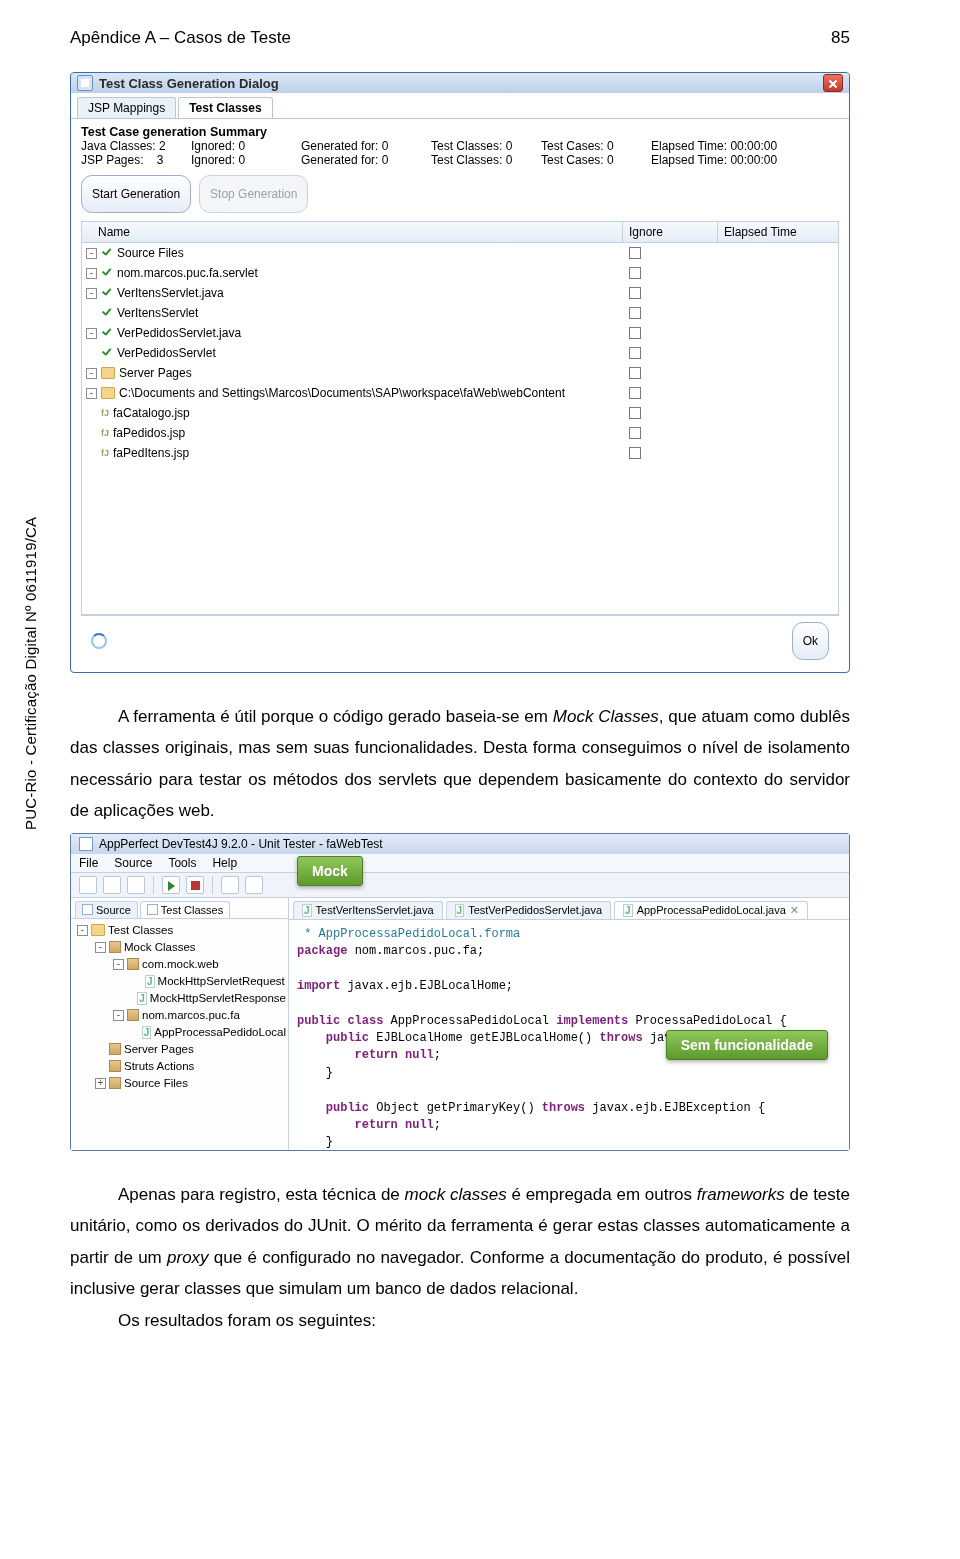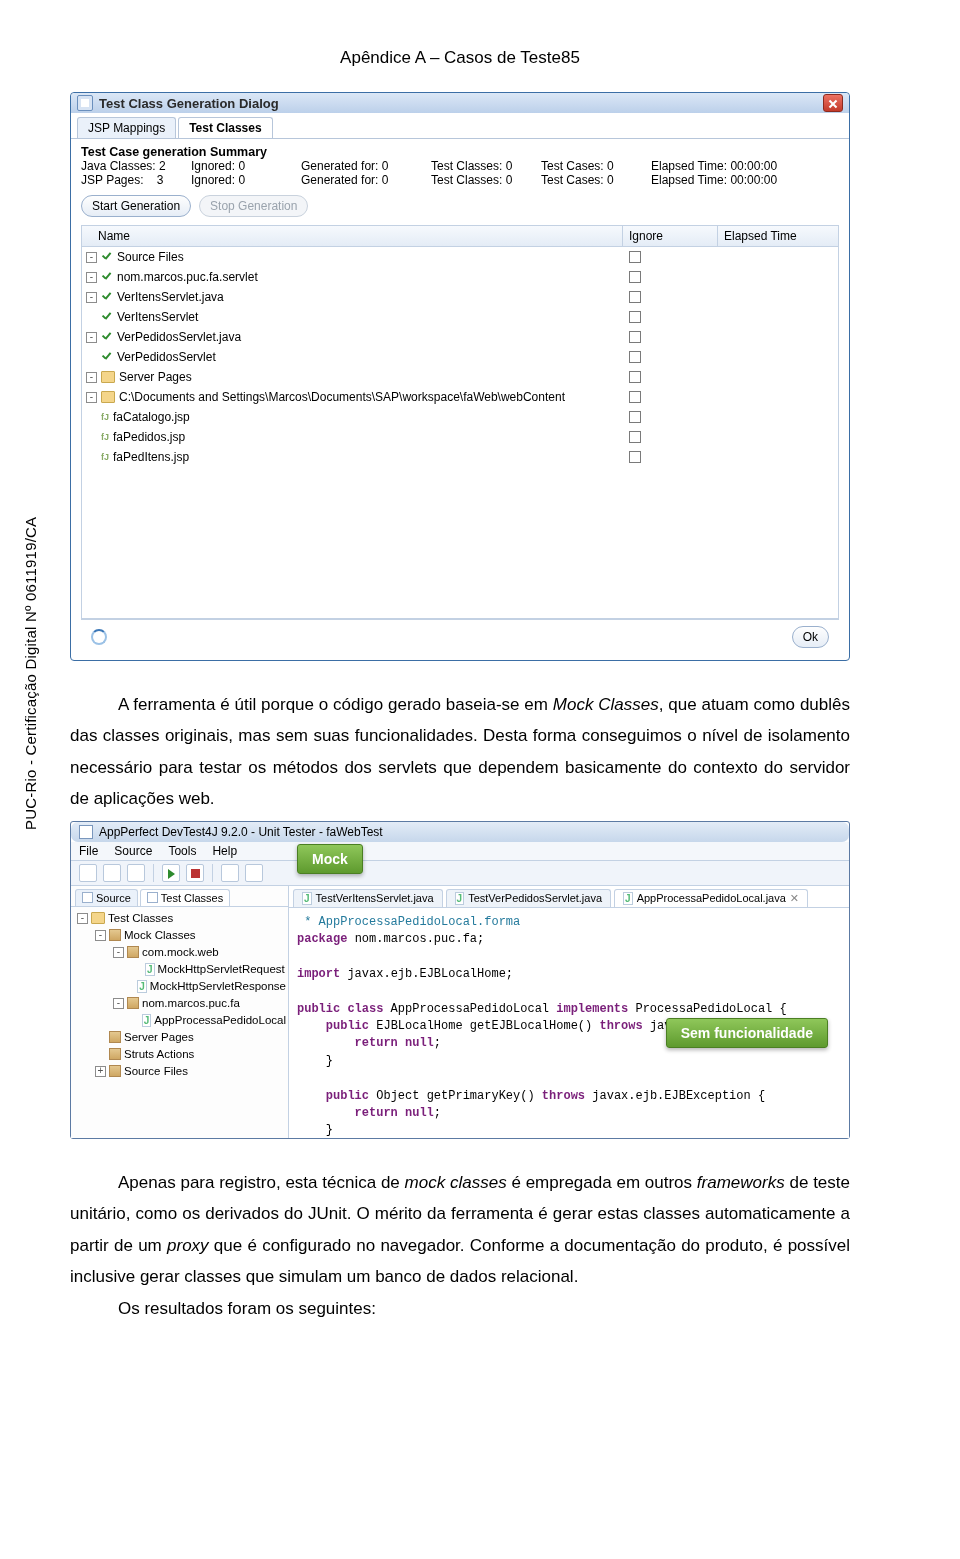--- a/index.html
+++ b/index.html
@@ -1,21 +1,21 @@
 <!DOCTYPE html>
 <html><head>
 <meta charset="utf-8">
 <style>
   * { box-sizing: border-box; margin: 0; padding: 0; }
   body { font-family: Arial, sans-serif; font-size: 14px; background: #fff; width: 960px; }
   .page { width: 960px; padding: 28px 110px 40px 70px; position: relative; }
 
   .cert { position: absolute; left: 22px; top: 830px; transform: rotate(-90deg); transform-origin: left top; font-size: 15px; letter-spacing: .2px; }
 
-  .hdr { display: flex; justify-content: center; font-size: 17px; margin-bottom: 24px; margin-top: 20px; }
+  .hdr { display: flex; justify-content: space-between; font-size: 17px; margin-bottom: 24px; }
 
   
   .dlg { border: 1px solid #3b6ea5; border-radius: 4px; background: #fff; margin-bottom: 28px; }
   .titlebar { background: linear-gradient(#dbe7f6,#bcd0ea); height: 20px; display: flex; align-items: center; padding: 0 6px; border-radius: 4px 4px 0 0; }
   .titlebar .ic { width: 16px; height: 16px; background: #d7e3f3; border: 1px solid #6a8fbd; border-radius: 2px; margin-right: 6px; position: relative; }
   .titlebar .ic:before { content:""; position:absolute; left:3px; top:3px; width:8px;height:8px; background:#fff; }
   .titlebar .t { font-weight: bold; color: #2a2a2a; font-size: 13px; }
   .titlebar .x { margin-left: auto; width: 20px; height: 18px; background: linear-gradient(#ed7263,#c33a2a); border:1px solid #8c2a1f; border-radius:3px; position:relative; }
   .titlebar .x:before,.titlebar .x:after { content:""; position:absolute; left:4px; top:8px; width:10px; height:2px; background:#fff; }
   .titlebar .x:before{ transform:rotate(45deg);} .titlebar .x:after{ transform:rotate(-45deg);}
@@ -24,21 +24,21 @@
   .tab { padding:3px 10px; border:1px solid #b7c6da; border-bottom:none; border-radius:3px 3px 0 0; background:#eaf1fa; }
   .tab.active { background:#fff; font-weight:bold; }
   .tabbody { border-top:1px solid #b7c6da; padding:6px 10px; }
 
   .smtitle { font-weight:bold; font-size:12.5px; margin-bottom:0; }
   .stats { font-size:12px; }
   .stats .row { display:flex; gap:0; }
   .stats .cell { width:110px; }
 
   .btnrow { margin:8px 0; display:flex; gap:8px; }
-  .btn { font-size:12px; padding:3px 10px; border:1px solid #9ab0cd; background:linear-gradient(#fefefe,#e6edf6); border-radius:11px; }
+  .btn { font-size:12px; padding:11px 10px; border:1px solid #9ab0cd; background:linear-gradient(#fefefe,#e6edf6); border-radius:11px; }
   .btn.disabled { color:#9aa3ad; border-color:#c9d2dd; background:#f3f5f8; }
 
   .thdr { display:flex; background:linear-gradient(#f6f9fd,#e4ecf6); border:1px solid #c3d1e3; font-size:12px; }
   .thdr .c1 { flex:1; padding:3px 16px; border-right:1px solid #c3d1e3; }
   .thdr .c2 { width:95px; padding:3px 6px; border-right:1px solid #c3d1e3; }
   .thdr .c3 { width:120px; padding:3px 6px; }
 
   .tree { border:1px solid #c3d1e3; border-top:none; font-size:12px; height:372px; overflow:hidden; }
   .tr { display:flex; align-items:center; height:20px; }
   .tr .c1 { flex:1; display:flex; align-items:center; gap:4px; padding-left:4px; }
@@ -57,21 +57,21 @@
   .dlgfoot { border-top:1px solid #c3d1e3; padding:6px 10px; display:flex; align-items:center; }
   .dlgfoot .prog { width:16px;height:16px;border:2px solid #9cc2e6;border-top-color:#3b77b7;border-radius:50%;}
   .dlgfoot .ok { margin-left:auto; }
 
   
   .para { font-size: 17px; line-height: 1.85; text-align: justify; text-indent: 48px; }
   .it { font-style: italic; }
 
   
   .ide { border:1px solid #5c7aa3; border-radius:3px; margin: 6px 0 28px 0; font-size:12px; position:relative; }
-  .ide .ttl { background:linear-gradient(#e3ecf7,#c6d7eb); padding:3px 8px; display:flex; align-items:flex-start; gap:6px;border-radius:7px; }
+  .ide .ttl { background:linear-gradient(#e3ecf7,#c6d7eb); padding:3px 8px; display:flex; align-items:flex-start; gap:6px; }
   .ide .sqico { width:14px;height:14px;background:#fff;border:1px solid #7a97bd; }
   .menu { padding:2px 8px; display:flex; gap:16px; border-bottom:1px solid #c3d1e3; background:#f4f7fb;}
   .tb { padding:3px 8px; display:flex; gap:6px; border-bottom:1px solid #c3d1e3; background:#f0f4fa; align-items:center;}
   .tb .ico { width:18px;height:18px;border:1px solid #b8c8dc; background:#fff; border-radius:2px;}
   .tb .sep { width:1px;height:18px;background:#c3d1e3; margin:0 2px;}
   .tb .play { position:relative;} .tb .play:after{content:"";position:absolute;left:5px;top:4px;border-left:7px solid #2d8a2d;border-top:5px solid transparent;border-bottom:5px solid transparent;}
   .tb .stop:after{content:"";position:absolute;left:4px;top:4px;width:9px;height:9px;background:#b33;}
   .tb .stop{position:relative}
 
   .ide-body { display:flex; height:252px; }

